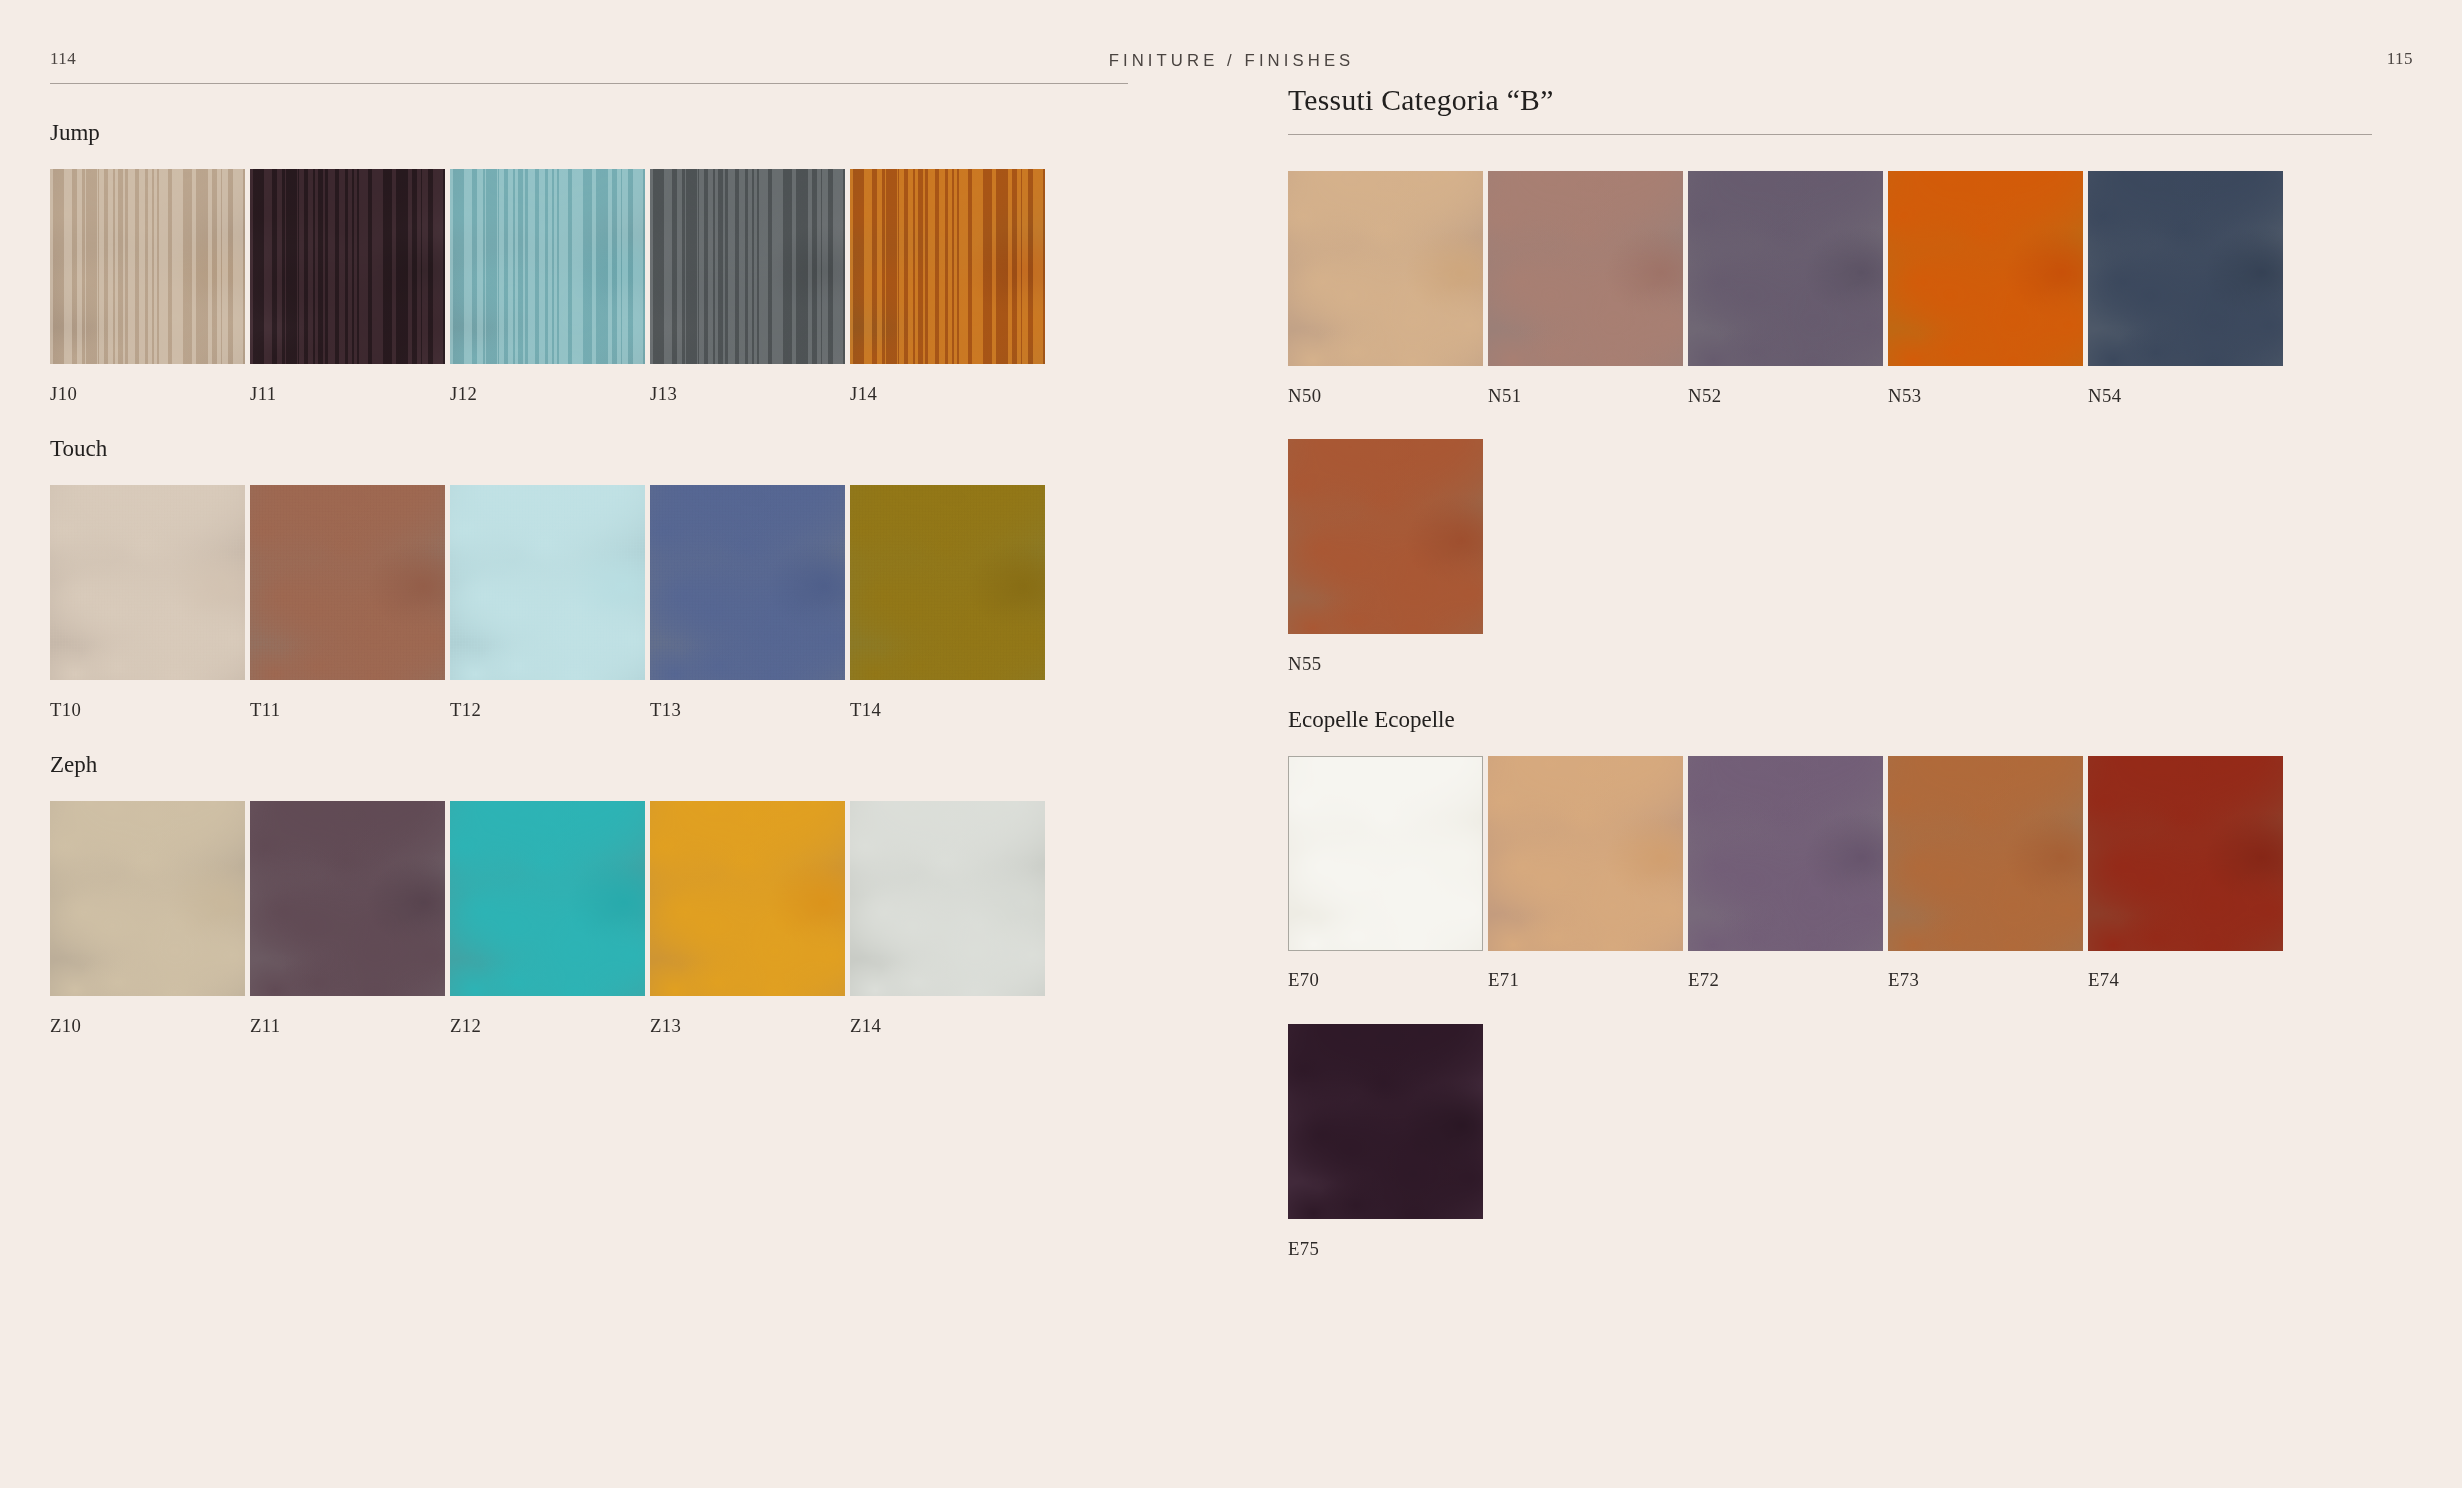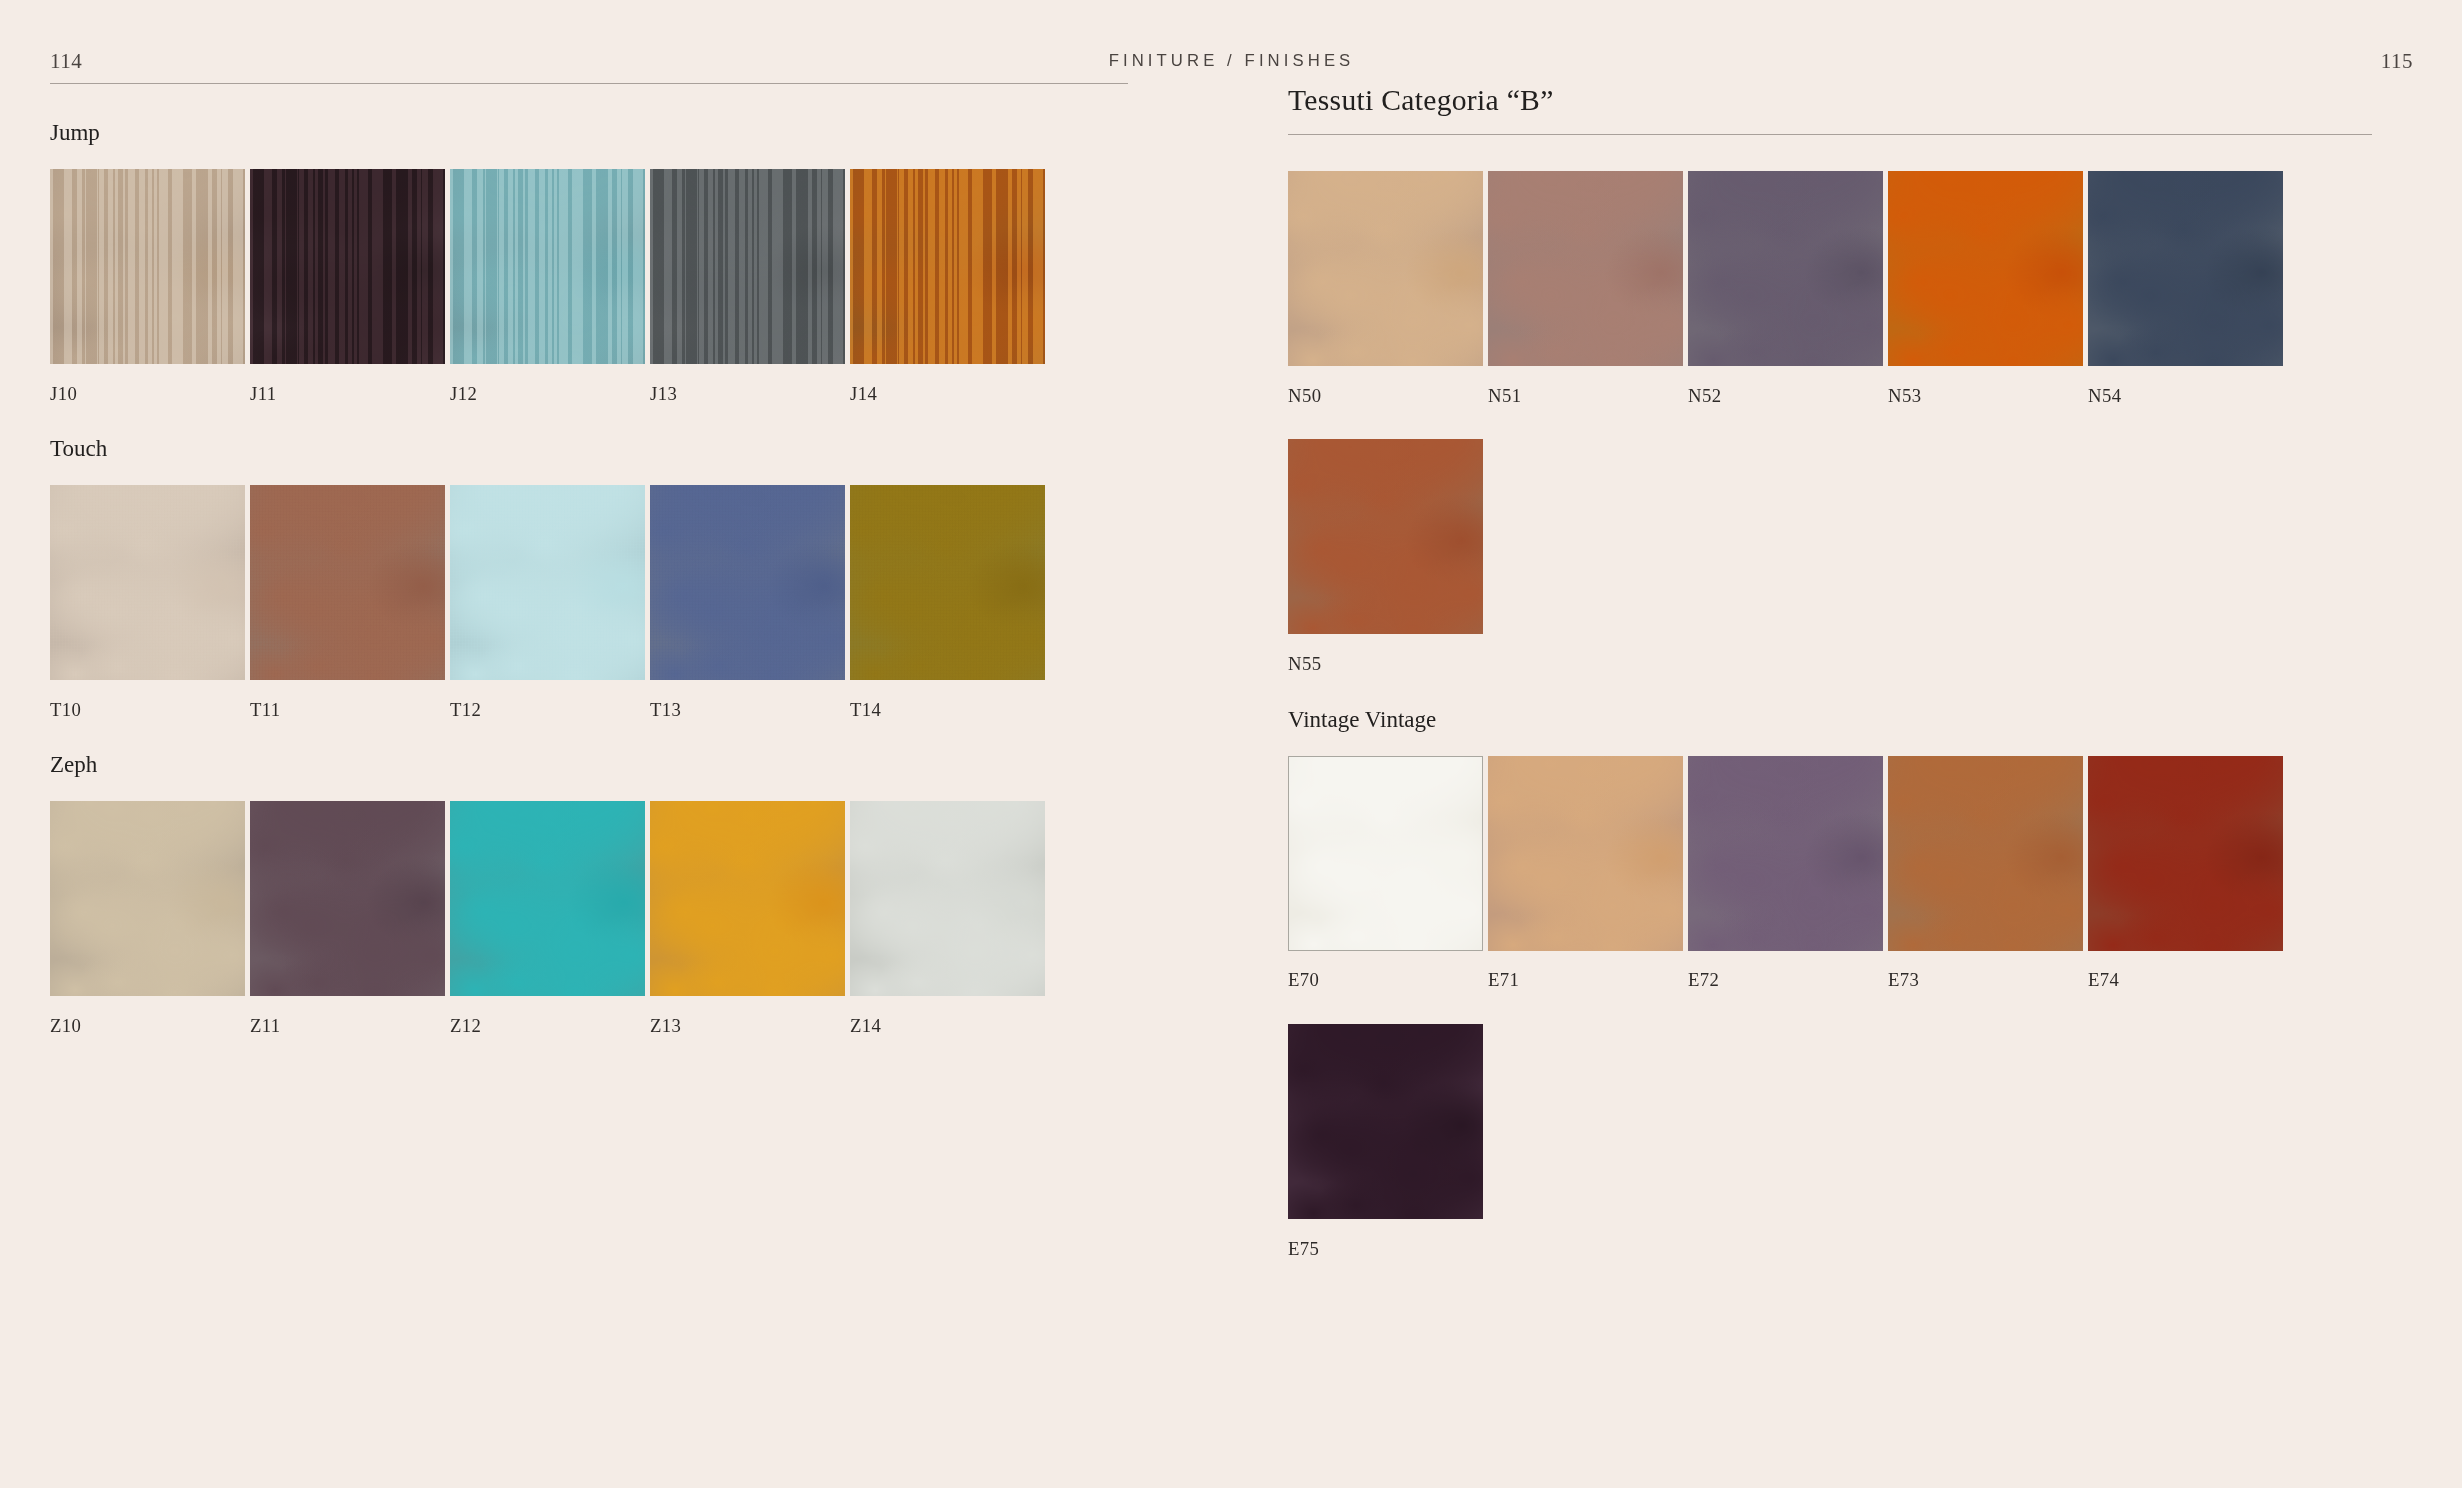--- a/index.html
+++ b/index.html
@@ -19,21 +19,21 @@
     position: relative;
     width: 2463px;
     height: 1488px;
     box-sizing: border-box;
   }
 
   
   .folio {
     position: absolute;
     top: 49px;
-    font-size: 21px;
+    font-size: 17px;
     letter-spacing: 0.5px;
     color: #4a4441;
   }
   .folio-left  { left: 50px; }
   .folio-right { right: 50px; }
 
   .running-head {
     position: absolute;
     top: 51px;
     left: 50%;
@@ -289,21 +289,21 @@
           <div class="swatch-cell">
             <div class="swatch" style="background: rgb(156, 100, 70);">
               <div class="grain" style="background-image: radial-gradient(38% 30.4% at 93% 79%, rgb(156, 100, 70) 0%, transparent 70%), radial-gradient(42% 33.6% at 89% 52%, rgb(133, 82, 54) 0%, transparent 70%), radial-gradient(45% 36% at 32% 64%, rgb(156, 100, 70) 0%, transparent 70%), radial-gradient(31% 24.8% at 13% 97%, rgb(156, 100, 70) 0%, transparent 70%), radial-gradient(69% 55.2% at 20% 1%, rgb(156, 100, 70) 0%, transparent 70%), radial-gradient(53% 42.4% at 32% 4%, rgb(156, 100, 70) 0%, transparent 70%), radial-gradient(60% 48% at 84% 1%, rgb(156, 100, 70) 0%, transparent 70%), radial-gradient(53% 42.4% at 52% 7%, rgb(156, 100, 70) 0%, transparent 70%), radial-gradient(69% 55.2% at 70% 3%, rgb(156, 100, 70) 0%, transparent 70%), radial-gradient(64% 51.2% at 67% 63%, rgb(156, 100, 70) 0%, transparent 70%), radial-gradient(46% 36.8% at 8% 23%, rgb(156, 100, 70) 0%, transparent 70%), radial-gradient(48% 38.4% at 18% 57%, rgb(156, 100, 70) 0%, transparent 70%), radial-gradient(74% 59.2% at 64% 98%, rgb(156, 100, 70) 0%, transparent 70%), radial-gradient(70% 56% at 64% 77%, rgb(156, 100, 70) 0%, transparent 70%), radial-gradient(75% 60% at 49% 30%, rgb(156, 100, 70) 0%, transparent 70%), radial-gradient(29% 23.2% at 35% 93%, rgb(156, 100, 70) 0%, transparent 70%); opacity: 0.6;"></div>
             </div>
             <div class="swatch-label">N55</div>
           </div>
         </div>
       </div>
       <div class="fam-gap"></div>
       <div class="family-block">
-        <h3 class="family">Vintage Vintage</h3>
+        <h3 class="family">Ecopelle Ecopelle</h3>
         <div class="swatch-row">
           <div class="swatch-cell">
             <div class="swatch bordered" style="background: rgb(238, 236, 228);">
               <div class="grain" style="background-image: radial-gradient(38% 30.4% at 93% 79%, rgb(238, 236, 228) 0%, transparent 70%), radial-gradient(42% 33.6% at 89% 52%, rgb(226, 223, 213) 0%, transparent 70%), radial-gradient(45% 36% at 32% 64%, rgb(238, 236, 228) 0%, transparent 70%), radial-gradient(31% 24.8% at 13% 97%, rgb(238, 236, 228) 0%, transparent 70%), radial-gradient(69% 55.2% at 20% 1%, rgb(238, 236, 228) 0%, transparent 70%), radial-gradient(53% 42.4% at 32% 4%, rgb(238, 236, 228) 0%, transparent 70%), radial-gradient(60% 48% at 84% 1%, rgb(238, 236, 228) 0%, transparent 70%), radial-gradient(53% 42.4% at 52% 7%, rgb(238, 236, 228) 0%, transparent 70%), radial-gradient(69% 55.2% at 70% 3%, rgb(238, 236, 228) 0%, transparent 70%), radial-gradient(64% 51.2% at 67% 63%, rgb(238, 236, 228) 0%, transparent 70%), radial-gradient(46% 36.8% at 8% 23%, rgb(238, 236, 228) 0%, transparent 70%), radial-gradient(48% 38.4% at 18% 57%, rgb(238, 236, 228) 0%, transparent 70%), radial-gradient(74% 59.2% at 64% 98%, rgb(238, 236, 228) 0%, transparent 70%), radial-gradient(70% 56% at 64% 77%, rgb(238, 236, 228) 0%, transparent 70%), radial-gradient(75% 60% at 49% 30%, rgb(238, 236, 228) 0%, transparent 70%), radial-gradient(29% 23.2% at 35% 93%, rgb(238, 236, 228) 0%, transparent 70%); opacity: 0.6;"></div>
             </div>
             <div class="swatch-label">E70</div>
           </div>
           <div class="swatch-cell">
             <div class="swatch" style="background: rgb(196, 156, 126);">
               <div class="grain" style="background-image: radial-gradient(38% 30.4% at 93% 79%, rgb(196, 156, 126) 0%, transparent 70%), radial-gradient(42% 33.6% at 89% 52%, rgb(176, 134, 102) 0%, transparent 70%), radial-gradient(45% 36% at 32% 64%, rgb(196, 156, 126) 0%, transparent 70%), radial-gradient(31% 24.8% at 13% 97%, rgb(196, 156, 126) 0%, transparent 70%), radial-gradient(69% 55.2% at 20% 1%, rgb(196, 156, 126) 0%, transparent 70%), radial-gradient(53% 42.4% at 32% 4%, rgb(196, 156, 126) 0%, transparent 70%), radial-gradient(60% 48% at 84% 1%, rgb(196, 156, 126) 0%, transparent 70%), radial-gradient(53% 42.4% at 52% 7%, rgb(196, 156, 126) 0%, transparent 70%), radial-gradient(69% 55.2% at 70% 3%, rgb(196, 156, 126) 0%, transparent 70%), radial-gradient(64% 51.2% at 67% 63%, rgb(196, 156, 126) 0%, transparent 70%), radial-gradient(46% 36.8% at 8% 23%, rgb(196, 156, 126) 0%, transparent 70%), radial-gradient(48% 38.4% at 18% 57%, rgb(196, 156, 126) 0%, transparent 70%), radial-gradient(74% 59.2% at 64% 98%, rgb(196, 156, 126) 0%, transparent 70%), radial-gradient(70% 56% at 64% 77%, rgb(196, 156, 126) 0%, transparent 70%), radial-gradient(75% 60% at 49% 30%, rgb(196, 156, 126) 0%, transparent 70%), radial-gradient(29% 23.2% at 35% 93%, rgb(196, 156, 126) 0%, transparent 70%); opacity: 0.6;"></div>

